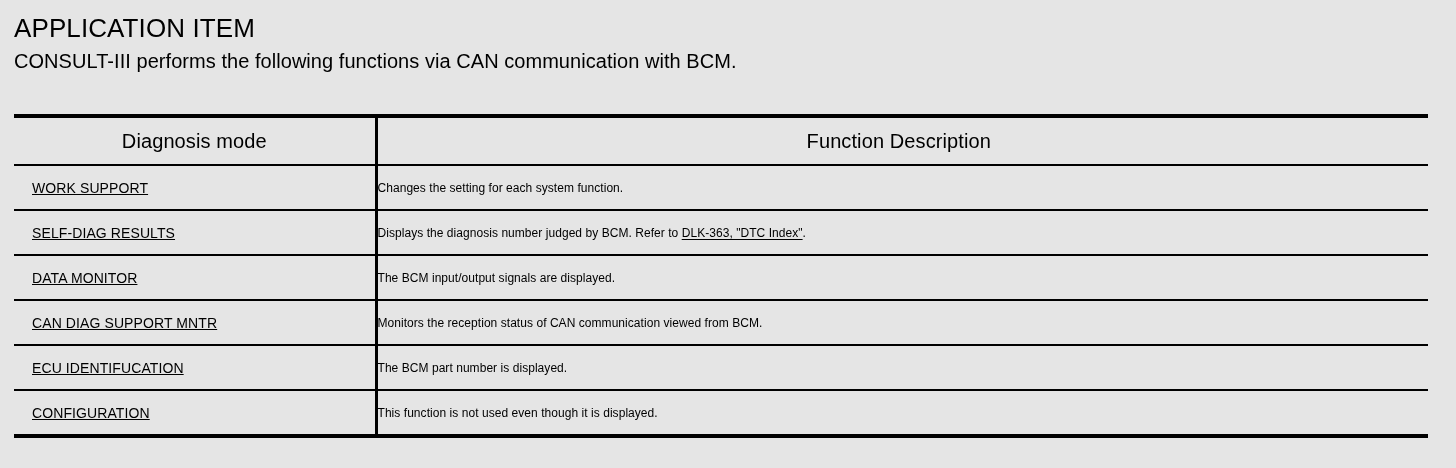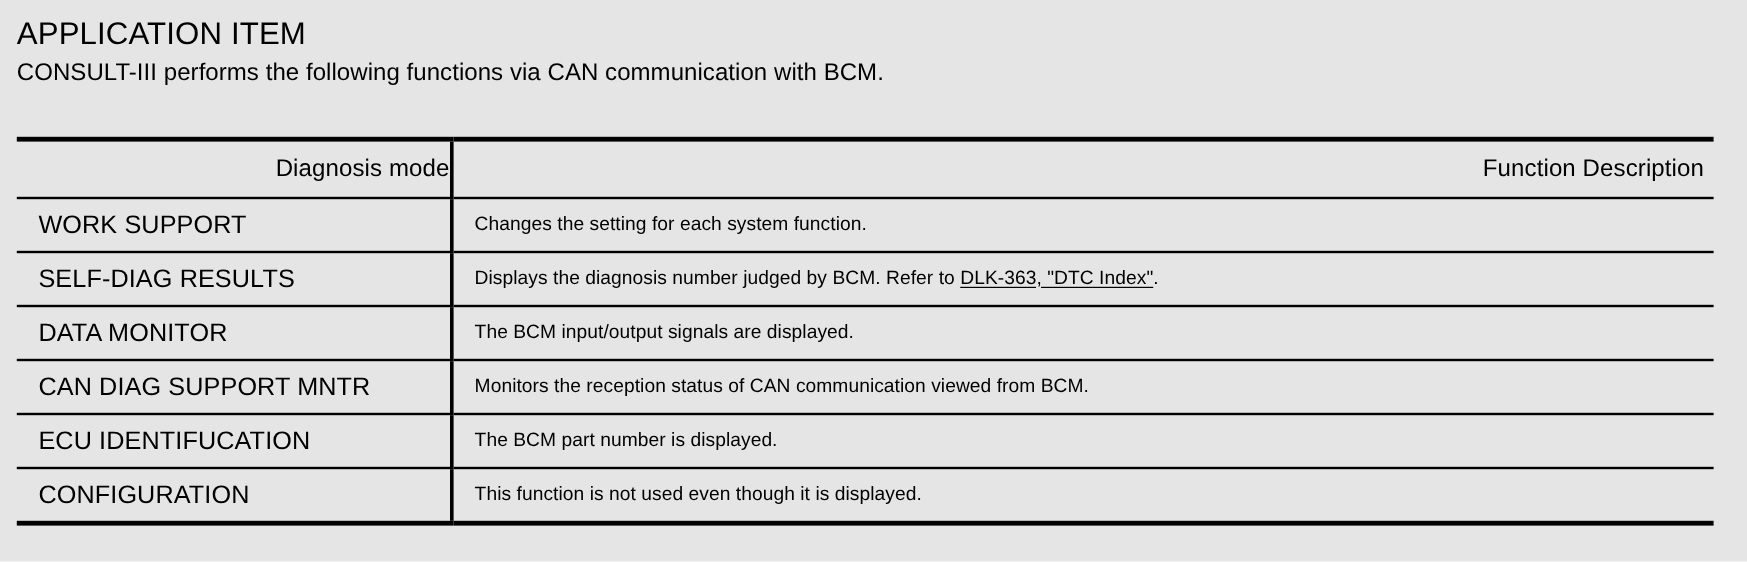--- a/index.html
+++ b/index.html
@@ -91,48 +91,48 @@
   
   table.appitem th.cell-mode,
   table.appitem td.cell-mode {
     border-right: 3px solid #000;
   }
 
   
   th.cell-mode,
   th.cell-desc {
     height: 46px;
-    text-align: right;
+    text-align: center;
     font-size: 20px;
     letter-spacing: 0.1px;
   }
 
   th.cell-desc .inner { padding-right: 8px; }
 
   
   td.cell-mode {
     height: 43px;
     text-align: left;
   }
 
   td.cell-desc {
     height: 43px;
     text-align: left;
   }
 
   td.cell-mode .inner {
     padding-left: 18px;
-    font-size: 21px;
+    font-size: 14px;
     letter-spacing: 0.1px;
     white-space: nowrap;
+    text-decoration: underline;
   }
 
   td.cell-desc .inner {
-    padding-left: 18px;
-    font-size: 16px;
+    font-size: 12px;
     letter-spacing: 0.05px;
     white-space: nowrap;
   }
 
   .xref {
     text-decoration: underline;
     text-underline-offset: 2px;
     color: #000;
     cursor: pointer;
   }

